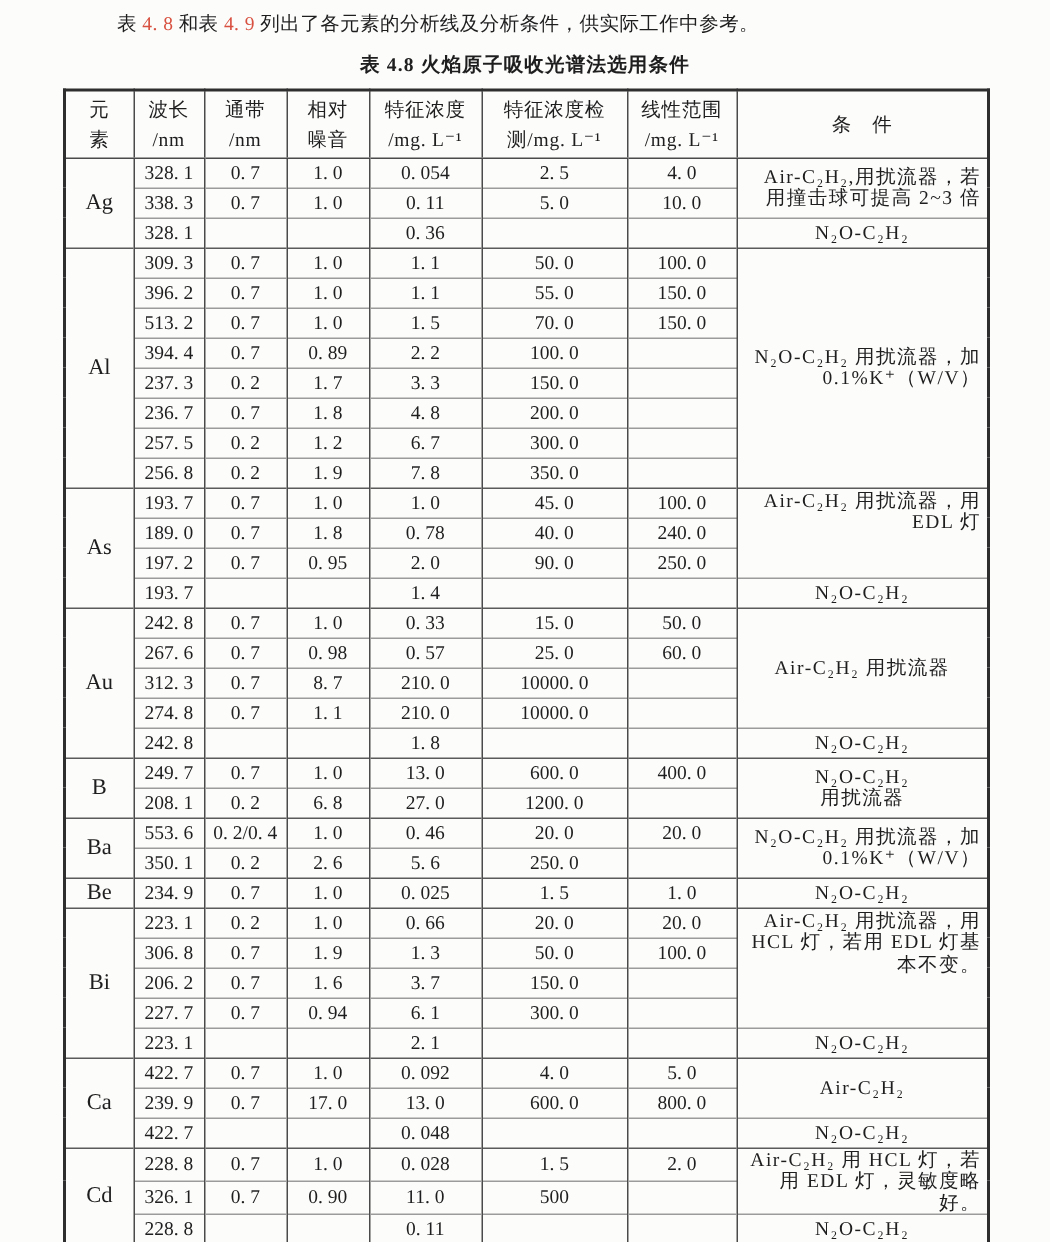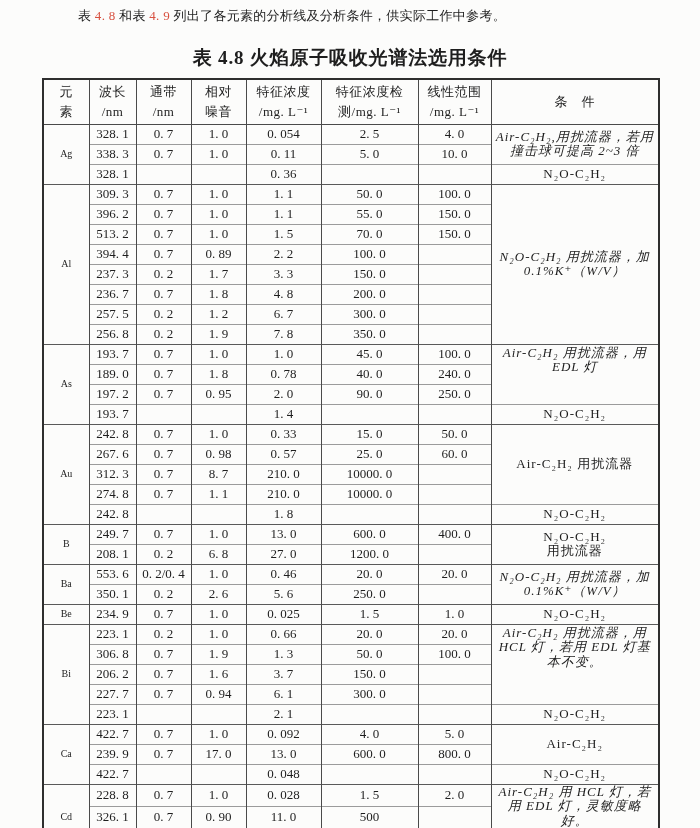--- a/index.html
+++ b/index.html
@@ -13,22 +13,22 @@
   .intro{
     margin:7px 40px 0 78px;
     font-size:13px;
     line-height:1.35;
     letter-spacing:0.3px;
   }
   .red{color:#d85140;}
   .doc-title{
     text-align:center;
     font-weight:bold;
-    font-size:19px;
-    margin-top:20px;
+    font-size:13px;
+    margin-top:9px;
     letter-spacing:0.8px;
   }
   table.main{
     margin:7px 0 0 42px;
     border-collapse:collapse;
     table-layout:fixed;
     width:616px;
     border:2px solid #2e2e2e;
     background:#fcfcfb;
   }
@@ -49,29 +49,28 @@
     text-align:center;
     vertical-align:middle;
     height:19px;
     padding:0;
     line-height:1.12;
     border-left:1px solid #4a4a4a;
     border-top:1px solid #9b9b9b;
     overflow:hidden;
   }
   tr.group-start td{border-top:1px solid #5a5a5a;}
-  td.el{font-size:10px;}
+  td.el{font-size:15px;}
   td.cond{
     letter-spacing:1px;
     white-space:pre-line;
   }
   td.cond.al-left{
-    text-align:center;
+    text-align:right;
     padding:0 4px;
-    font-style:italic;
   }
   td.cond.vt{
     vertical-align:top;
     padding-top:1px;
     margin-left:36px;
   }
 </style>
 </head>
 <body>
 

